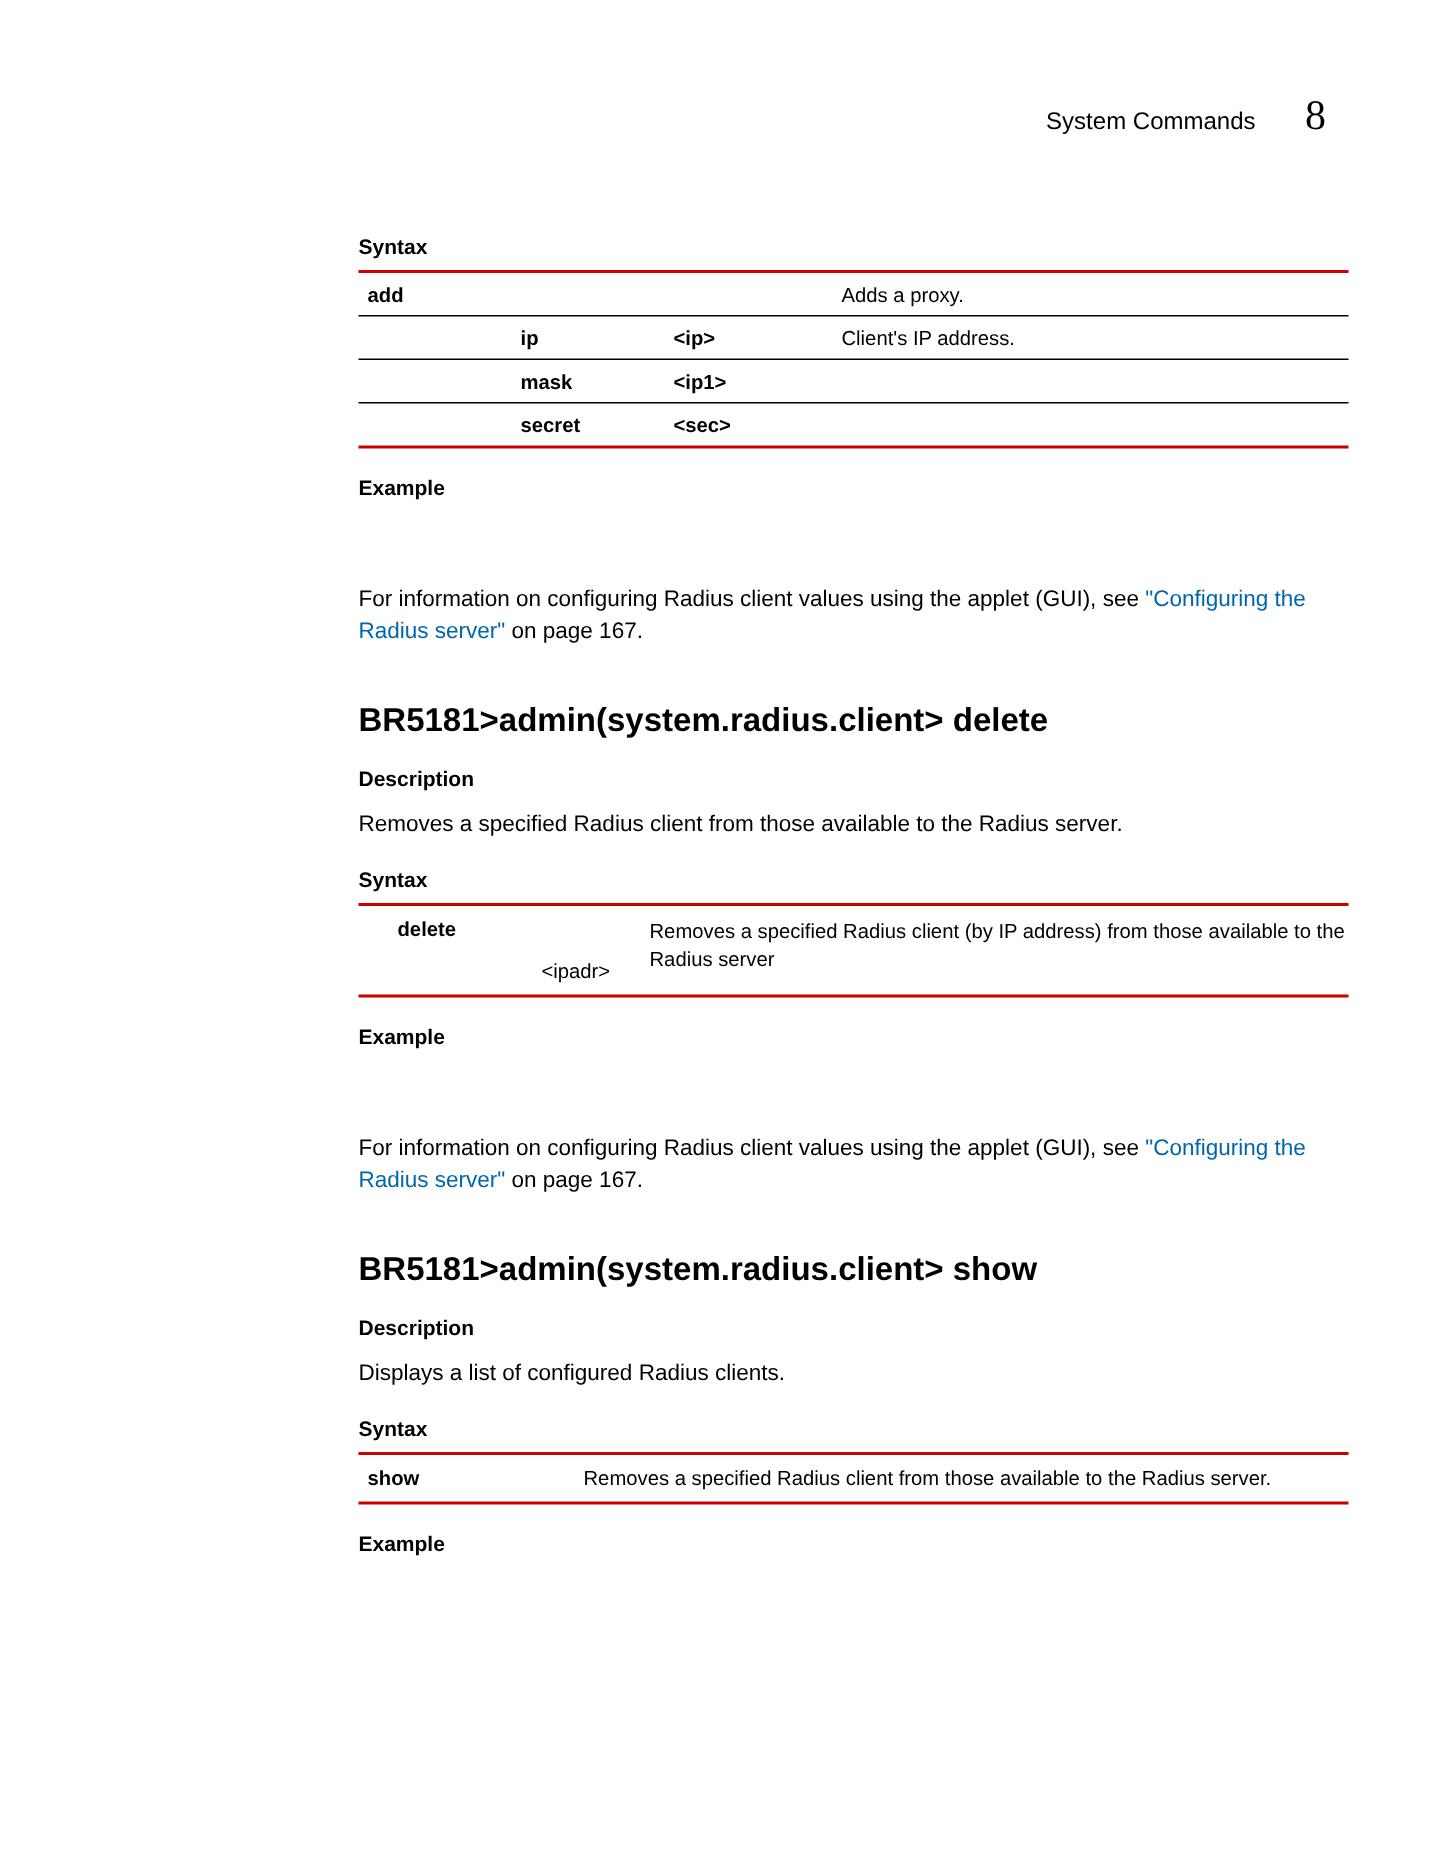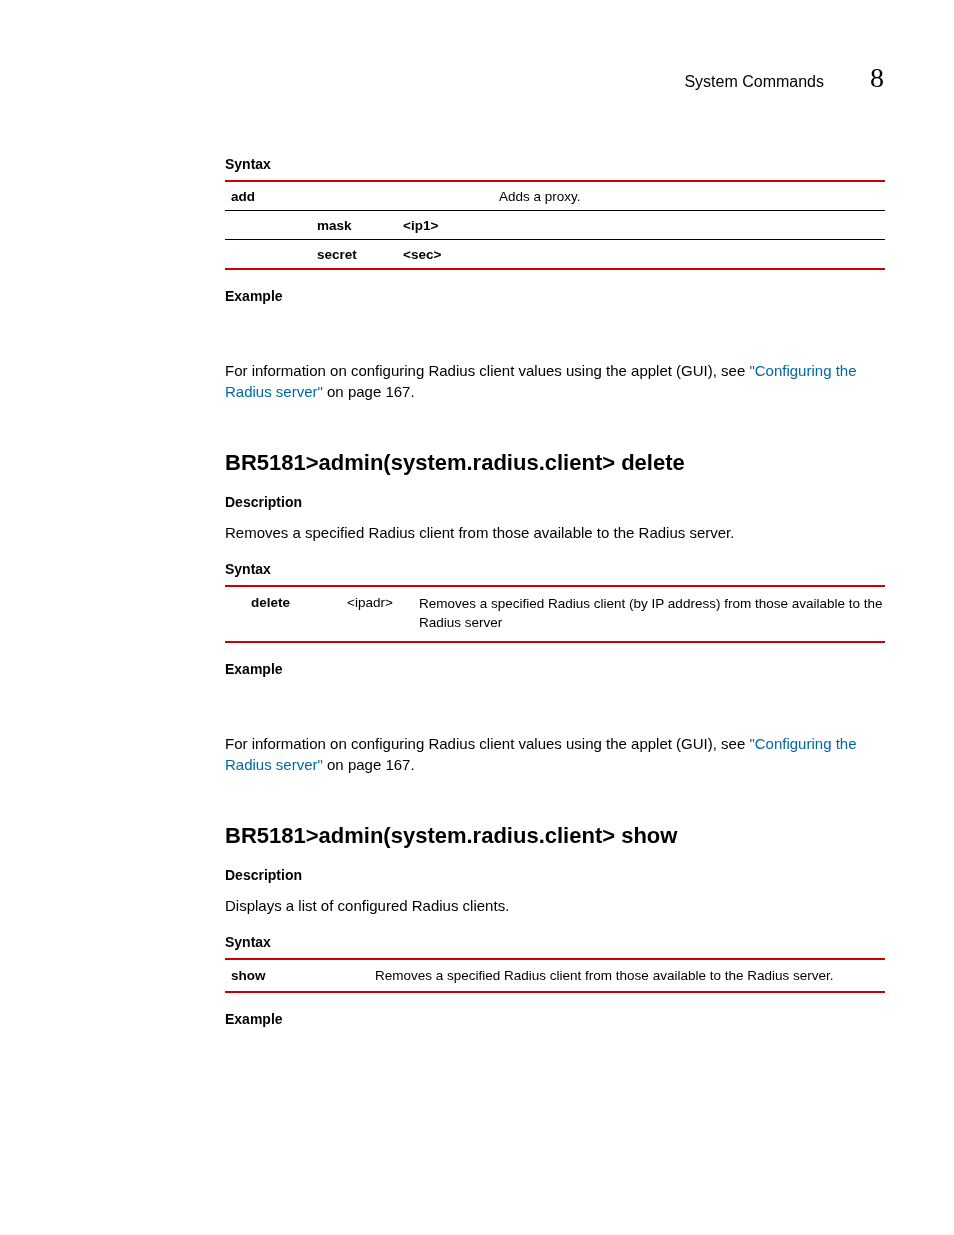--- a/index.html
+++ b/index.html
@@ -10,42 +10,42 @@
       font-family: Arial, Helvetica, sans-serif;
       color: #000;
       position: relative;
     }
     .header {
       position: absolute;
       top: 62px;
       right: 70px;
       display: flex;
       align-items: baseline;
-      gap: 46px;
+      gap: 33px;
     }
     .header-chapter {
       font-size: 28px;
       font-family: Georgia, 'Times New Roman', serif;
     }
     .content {
       position: absolute;
       top: 138px;
-      left: 225px;
+      left: 239px;
       width: 660px;
     }
     .section-label {
       font-weight: bold;
       font-size: 14px;
       margin-top: 18px;
       margin-bottom: 8px;
     }
     .heading {
       font-size: 22px;
       font-weight: bold;
-      margin-top: 48px;
+      margin-top: 36px;
       margin-bottom: 16px;
     }
     .para {
       font-size: 15px;
       line-height: 1.4;
       margin-top: 12px;
     }
     .para.spaced-top {
       margin-top: 56px;
     }
@@ -57,21 +57,21 @@
     .syntax-table {
       width: 100%;
       border-top: 2px solid #cc0000;
       margin-top: 6px;
       font-size: 13.5px;
     }
     .syntax-row {
       display: flex;
       border-bottom: 1px solid #000;
       padding: 7px 0 6px 6px;
-      gap: 0;
+      gap: 16px;
     }
     .syntax-row:last-child {
       border-bottom: 2px solid #cc0000;
     }
     .col-cmd { width: 86px; font-weight: bold; font-family: 'Arial Narrow', Arial, sans-serif; }
     .col-sub { width: 86px; font-weight: bold; font-family: 'Arial Narrow', Arial, sans-serif; }
     .col-arg { width: 96px; font-weight: bold; font-family: 'Arial Narrow', Arial, sans-serif; }
     .col-desc { flex: 1; }
     
     .syntax-table2 {
@@ -79,21 +79,21 @@
       border-top: 2px solid #cc0000;
       border-bottom: 2px solid #cc0000;
       margin-top: 6px;
       font-size: 13.5px;
     }
     .t2row {
       display: flex;
       padding: 8px 0 8px 6px;
     }
     .t2-cmd { width: 96px; font-weight: bold; font-family: 'Arial Narrow', Arial, sans-serif; margin-left: 20px; }
-    .t2-arg { width: 72px; }
+    .t2-arg { width: 72px; margin-top: 28px; }
     .t2-desc { flex: 1; line-height: 1.4; }
     
     .syntax-table3 {
       width: 100%;
       border-top: 2px solid #cc0000;
       border-bottom: 2px solid #cc0000;
       margin-top: 6px;
       font-size: 13.5px;
     }
     .t3row {
@@ -114,20 +114,26 @@
 
 <div class="content">
 
   <div class="section-label">Syntax</div>
   <div class="syntax-table">
     <div class="syntax-row">
       <div class="col-cmd">add</div>
       <div class="col-sub"></div>
       <div class="col-arg"></div>
       <div class="col-desc">Adds a proxy.</div>
+    </div>
+    <div class="syntax-row">
+      <div class="col-cmd"></div>
+      <div class="col-sub">ip</div>
+      <div class="col-arg">&lt;ip&gt;</div>
+      <div class="col-desc">Client's IP address.</div>
     </div>
     <div class="syntax-row">
       <div class="col-cmd"></div>
       <div class="col-sub">mask</div>
       <div class="col-arg">&lt;ip1&gt;</div>
     </div>
     <div class="syntax-row">
       <div class="col-cmd"></div>
       <div class="col-sub">secret</div>
       <div class="col-arg">&lt;sec&gt;</div>

